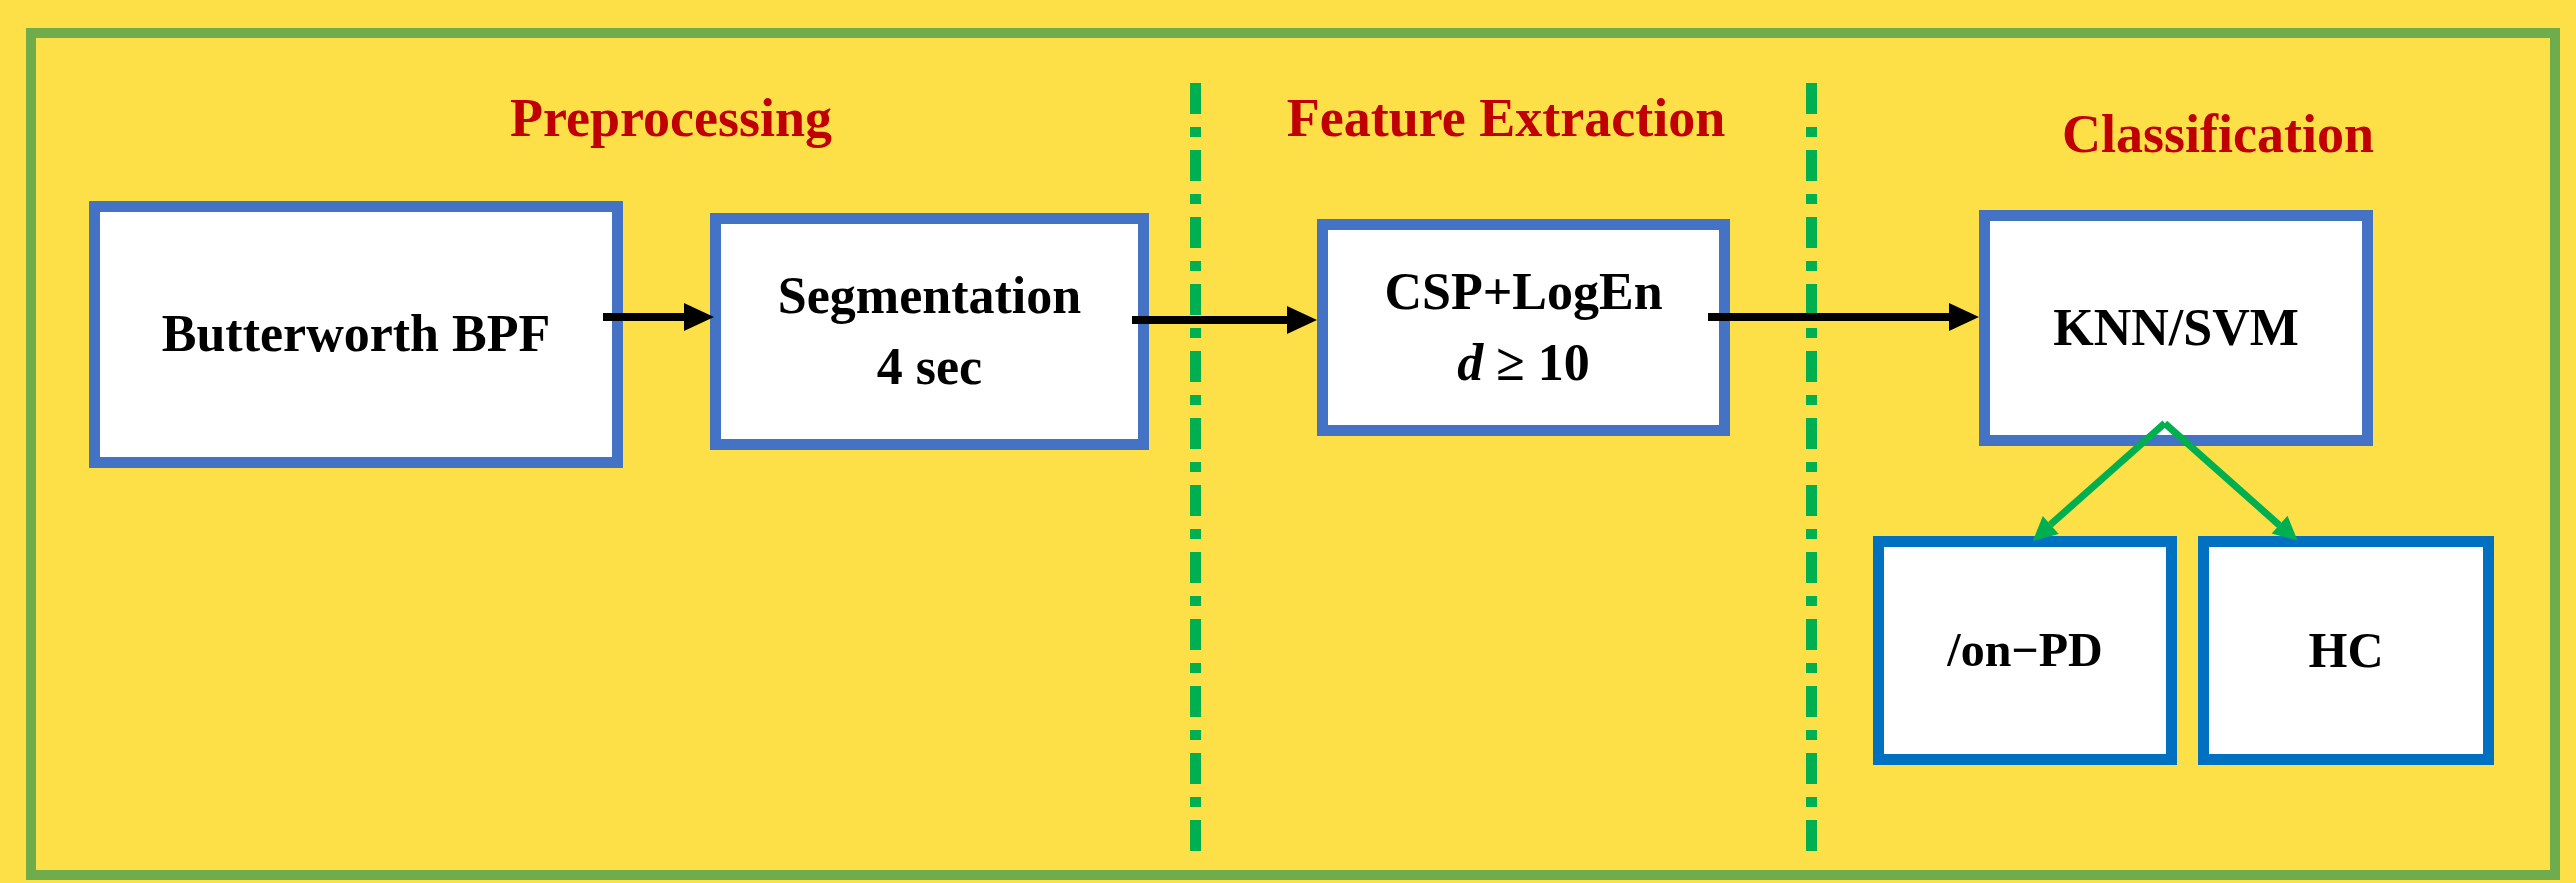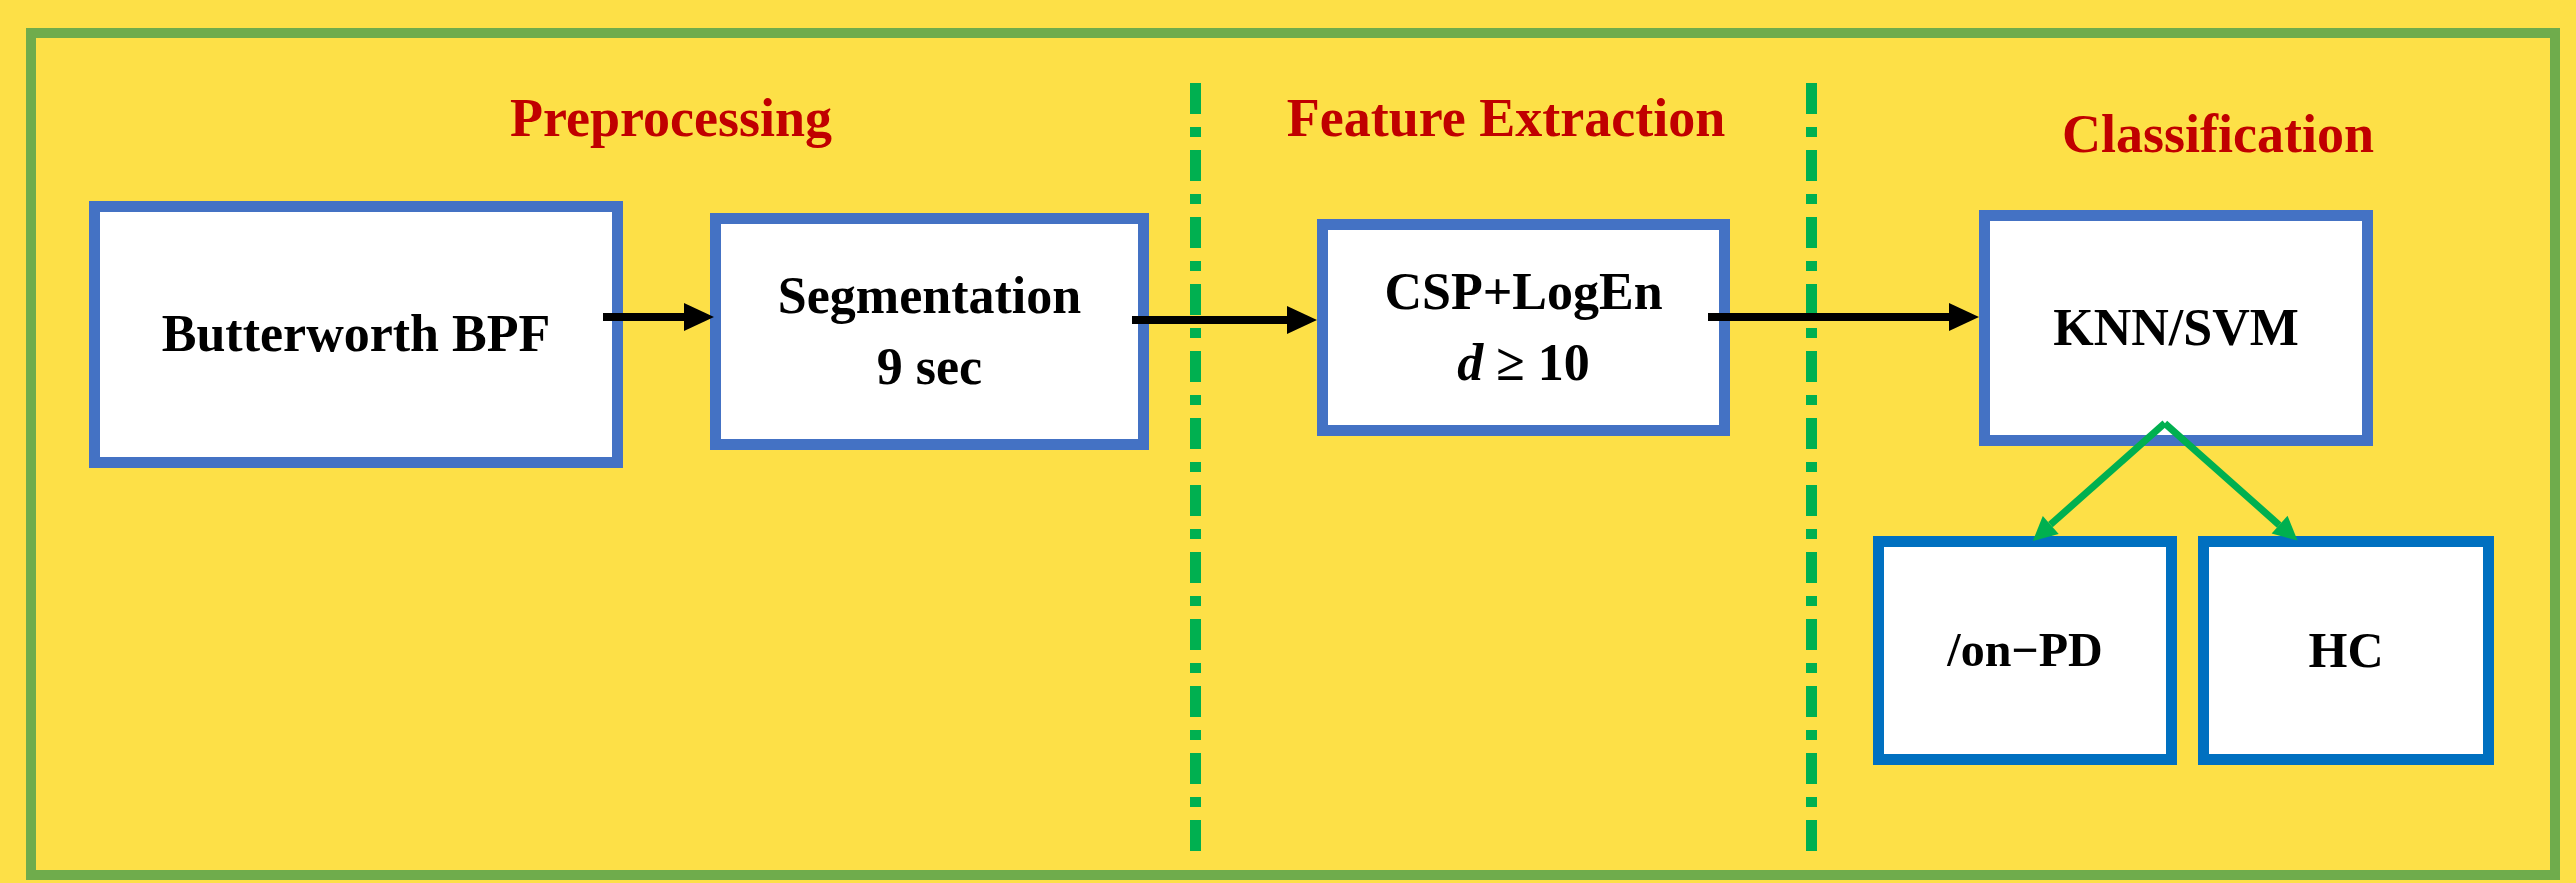--- a/index.html
+++ b/index.html
@@ -82,21 +82,21 @@
 
   <div class="divider" style="left:1190px;"></div>
   <div class="divider" style="left:1806px;"></div>
 
   <div class="pbox box-butterworth">
     <span class="box-line">Butterworth BPF</span>
   </div>
 
   <div class="pbox box-segmentation">
     <span class="box-line">Segmentation</span>
-    <span class="box-line">9 sec</span>
+    <span class="box-line">4 sec</span>
   </div>
 
   <div class="pbox box-csp">
     <span class="box-line">CSP+LogEn</span>
     <span class="box-line math-first">d ≥ 10</span>
   </div>
 
   <div class="pbox box-knn">
     <span class="box-line">KNN/SVM</span>
   </div>

